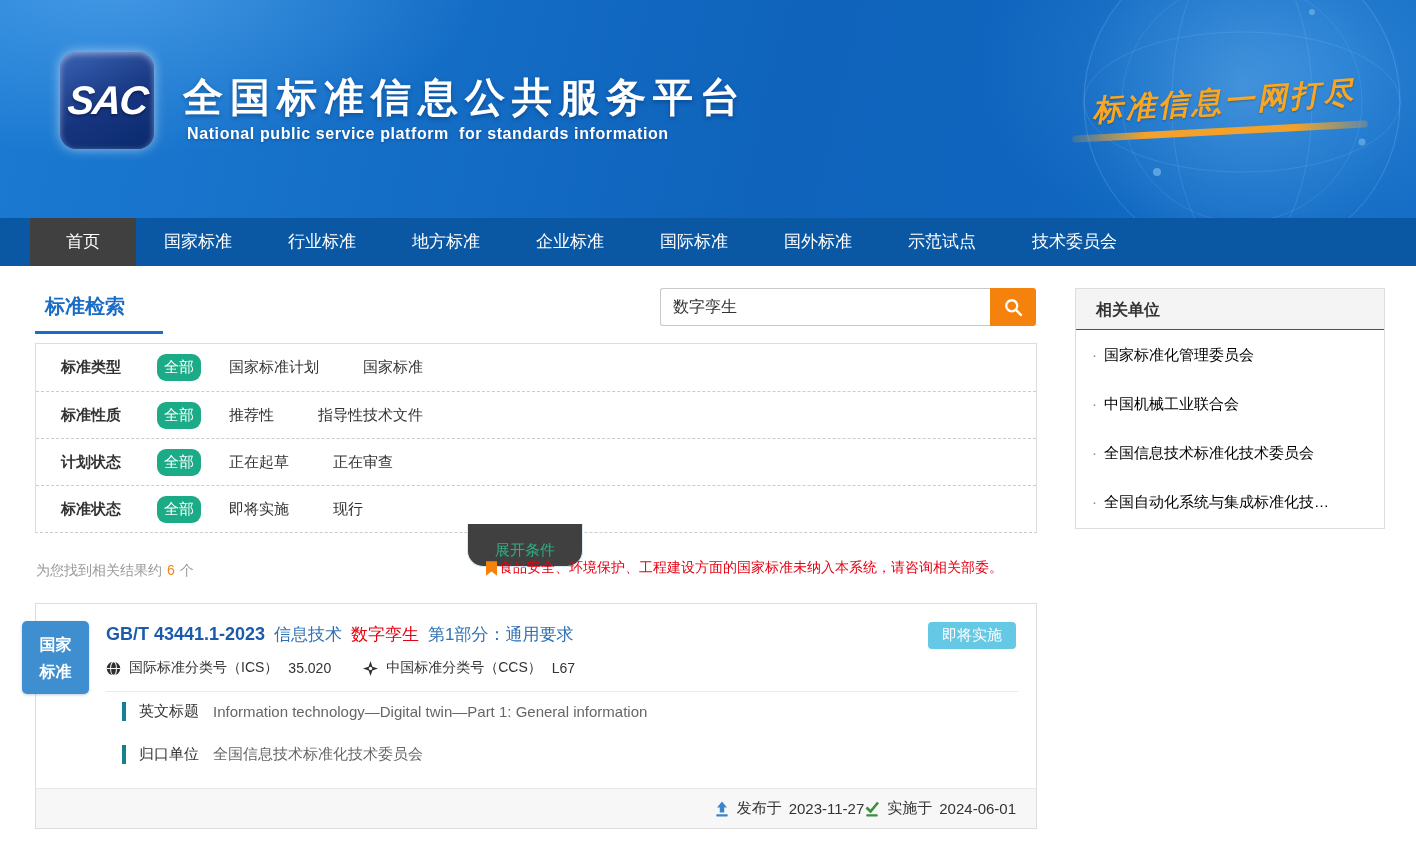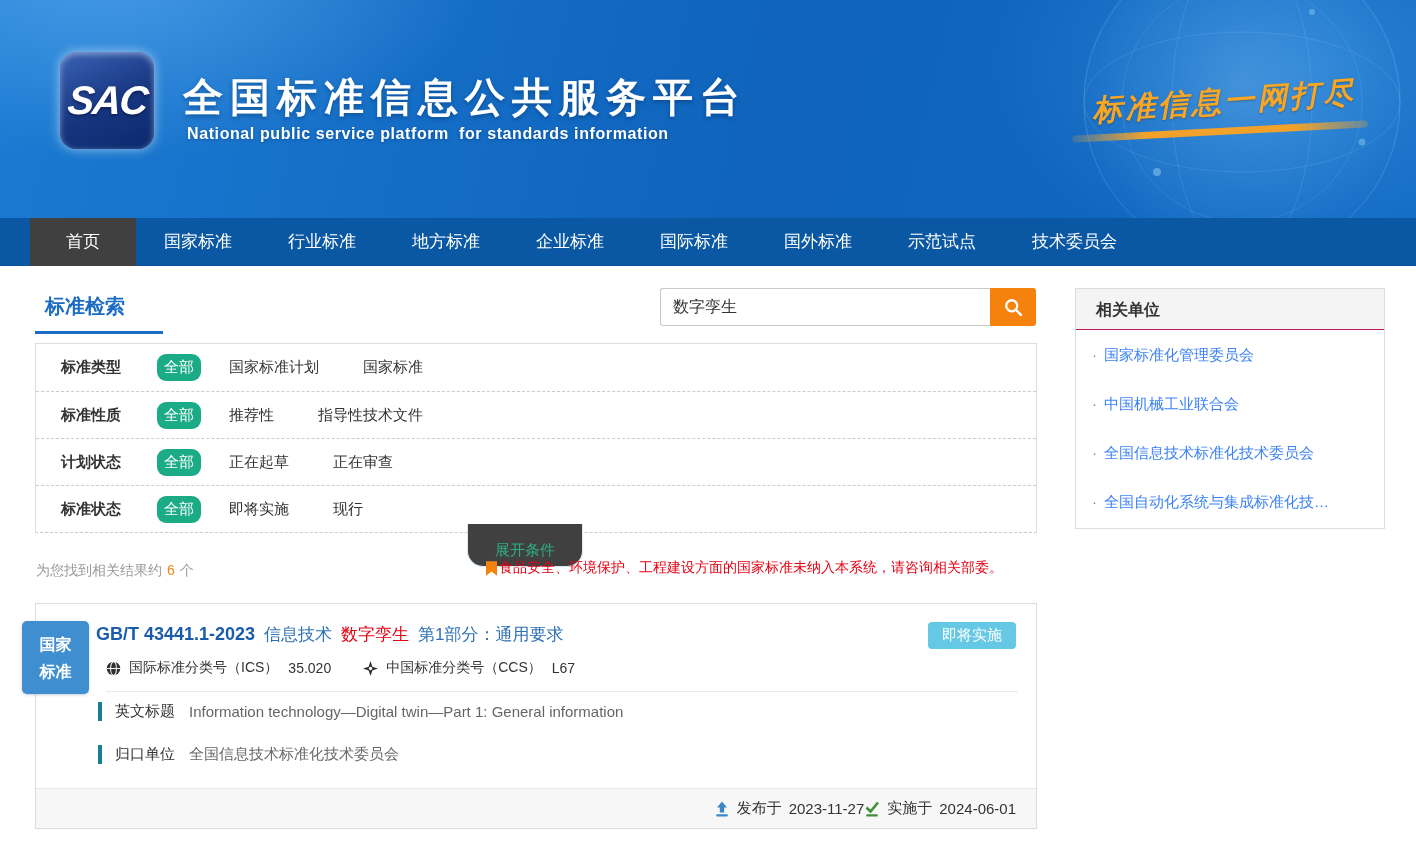--- a/index.html
+++ b/index.html
@@ -109,36 +109,36 @@
     position:absolute; left:35px; top:603px; width:1002px; height:226px;
     border:1px solid #ddd; background:#fff;
   }
   .card-tag {
     position:absolute; left:-14px; top:17px; width:67px; height:73px;
     background:#3e8ed0; border-radius:5px; color:#fff; font-size:16px; font-weight:bold;
     text-align:center; line-height:27px; padding-top:10px;
     box-shadow:0 1px 3px rgba(0,60,120,.25);
   }
   .card-title-row {
-    position:absolute; left:60px; top:19px; right:120px;
+    position:absolute; left:70px; top:19px; right:120px;
     display:flex; align-items:baseline; gap:9px; white-space:nowrap; cursor:pointer;
   }
   .std-code { font-size:18px; font-weight:bold; color:#1a5cab; }
   .std-title-part { font-size:17px; color:#2f71b5; }
   .std-title-highlight { font-size:17px; color:#e60012; }
   .status-badge {
     position:absolute; right:20px; top:18px; background:#65c9e5; color:#fff;
     font-size:15px; padding:4px 14px; border-radius:4px;
   }
   .meta-row { position:absolute; left:70px; top:55px; display:flex; align-items:center; font-size:14px; color:#333; }
   .meta-row .icon { display:flex; margin-right:8px; }
   .meta-gap { width:32px; }
   .meta-value { margin-left:10px; }
   .card-divider { position:absolute; left:70px; top:87px; right:18px; height:1px; background:#eaeaea; }
-  .detail-row { position:absolute; left:62px; display:flex; align-items:center; }
+  .detail-row { position:absolute; left:86px; display:flex; align-items:center; }
   .detail-row.en { top:98px; }
   .detail-row.dept { top:141px; }
   .detail-bar { width:4px; height:19px; background:#15808f; margin-right:13px; }
   .detail-label { font-size:15px; color:#333; margin-right:14px; white-space:nowrap; }
   .detail-value { font-size:15px; color:#666; white-space:nowrap; }
   .card-footer {
     position:absolute; left:0; right:0; bottom:0; height:40px; background:#f7f7f7;
     border-top:1px solid #e8e8e8; display:flex; align-items:center; justify-content:flex-end;
     padding-right:20px;
   }
@@ -147,21 +147,21 @@
   
   .sidebar {
     position:absolute; left:1075px; top:288px; width:310px; height:241px;
     border:1px solid #ddd; background:#fff;
   }
   .sidebar-header {
     height:41px; line-height:41px; background:#f4f4f4; border-bottom:1px solid #be185d;
     padding-left:20px; font-size:16px; font-weight:bold; color:#333;
   }
   .sidebar-item {
-    height:49px; line-height:49px; padding:0 14px 0 16px; font-size:15px; color:#3b82f6;
+    height:49px; line-height:49px; padding:0 14px 0 16px; font-size:15px; color:#000000;
     cursor:pointer; white-space:nowrap; overflow:hidden; text-overflow:ellipsis;
   }
   .sidebar-item::before { content:"·"; margin-right:7px; color:#888; }
 </style>
 </head>
 <body>
 
 <div class="page">
 
   <header class="header">

